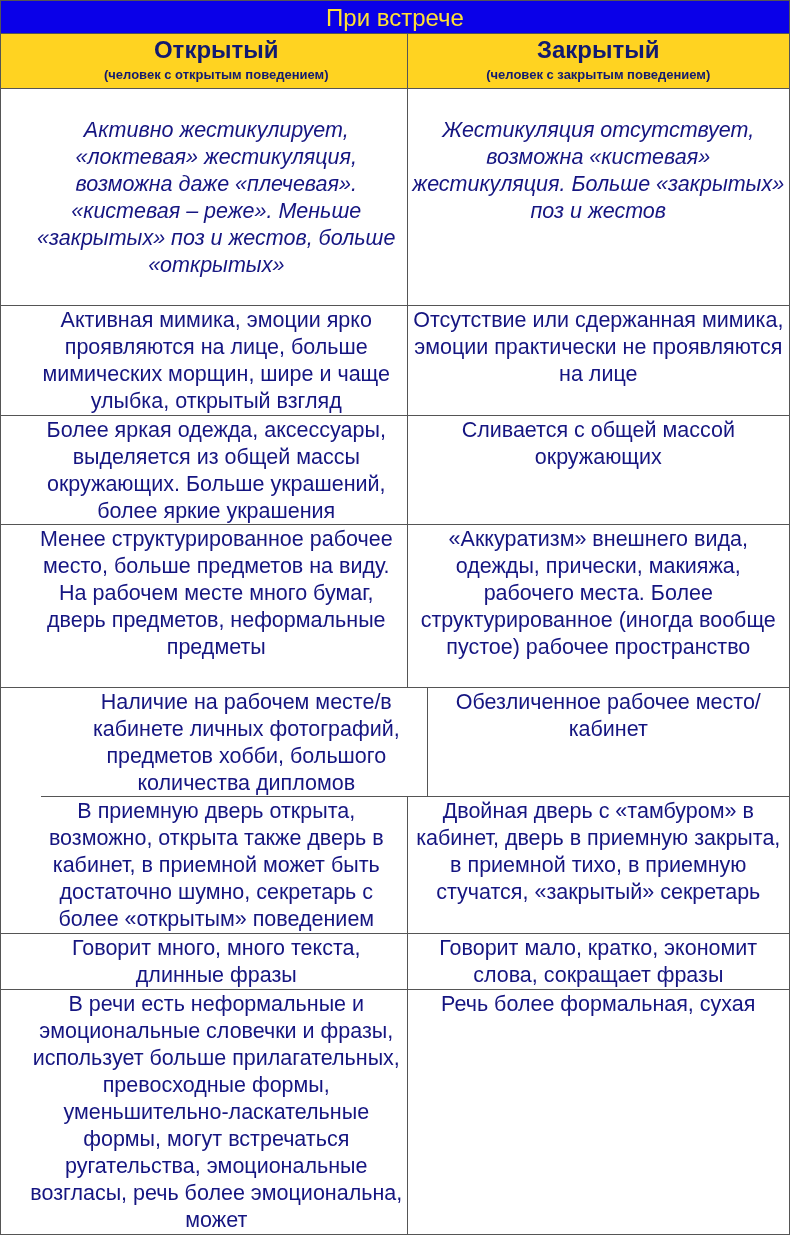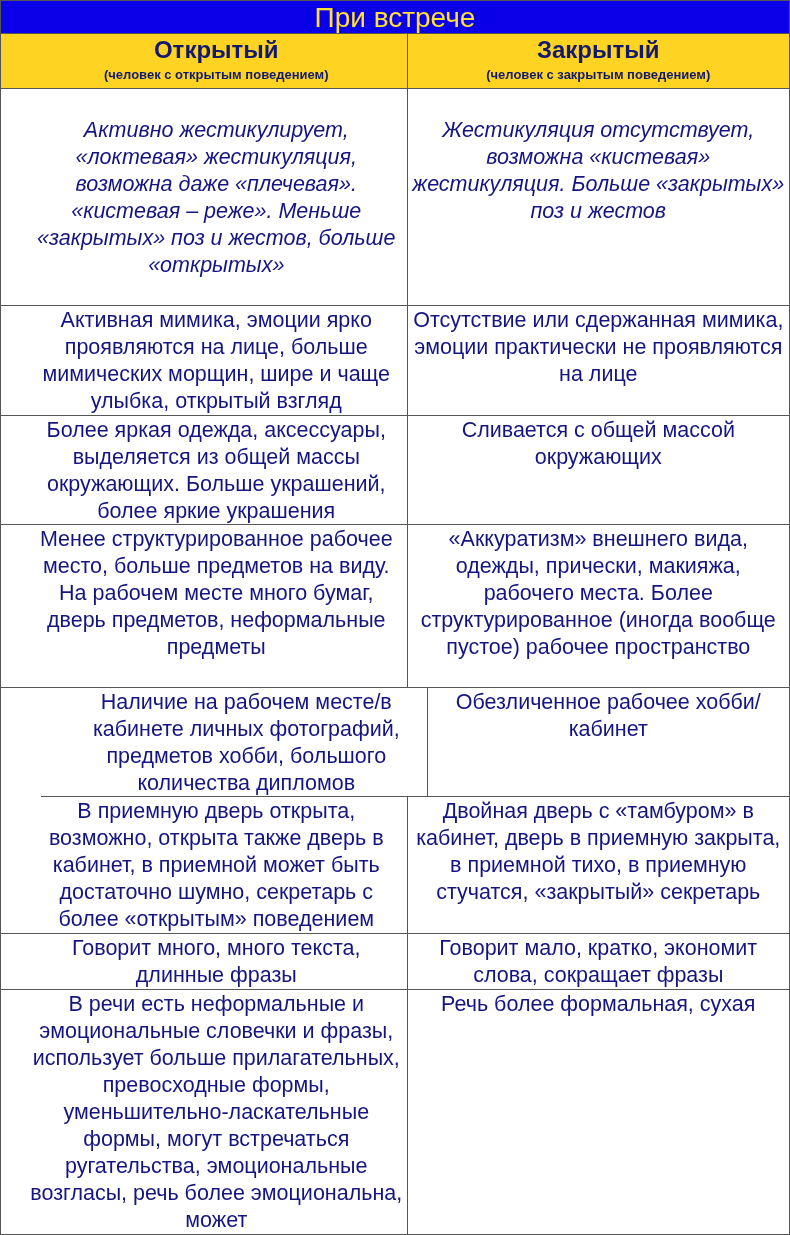--- a/index.html
+++ b/index.html
@@ -18,21 +18,21 @@
       width: 788px;
       height: 1233px;
       border: 1px solid #555555;
       overflow: hidden;
     }
     .title-bar {
       height: 32px;
       background: #0a00e8;
       color: #ffe033;
       text-align: center;
-      font-size: 28px;
+      font-size: 24px;
       line-height: 33px;
       border-bottom: 1px solid #555555;
     }
     .row {
       display: flex;
       border-bottom: 1px solid #555555;
       box-sizing: border-box;
       padding-left: 25px;
     }
     .cell {
@@ -119,21 +119,21 @@
     <div class="cell right">Сливается с общей массой окружающих</div>
   </div>
 
   <div class="row row-4">
     <div class="cell left">Менее структурированное рабочее место, больше предметов на виду. На рабочем месте много бумаг, дверь предметов, неформальные предметы</div>
     <div class="cell right">«Аккуратизм» внешнего вида, одежды, прически, макияжа, рабочего места. Более структурированное (иногда вообще пустое) рабочее пространство</div>
   </div>
 
   <div class="row row-5">
     <div class="cell left">Наличие на рабочем месте/в кабинете личных фотографий, предметов хобби, большого количества дипломов</div>
-    <div class="cell right">Обезличенное рабочее хобби/кабинет</div>
+    <div class="cell right">Обезличенное рабочее место/кабинет</div>
   </div>
 
   <div class="row row-6">
     <div class="cell left">В приемную дверь открыта, возможно, открыта также дверь в кабинет, в приемной может быть достаточно шумно, секретарь с более «открытым» поведением</div>
     <div class="cell right">Двойная дверь с «тамбуром» в кабинет, дверь в приемную закрыта, в приемной тихо, в приемную стучатся, «закрытый» секретарь</div>
   </div>
 
   <div class="row row-7">
     <div class="cell left">Говорит много, много текста, длинные фразы</div>
     <div class="cell right">Говорит мало, кратко, экономит слова, сокращает фразы</div>

